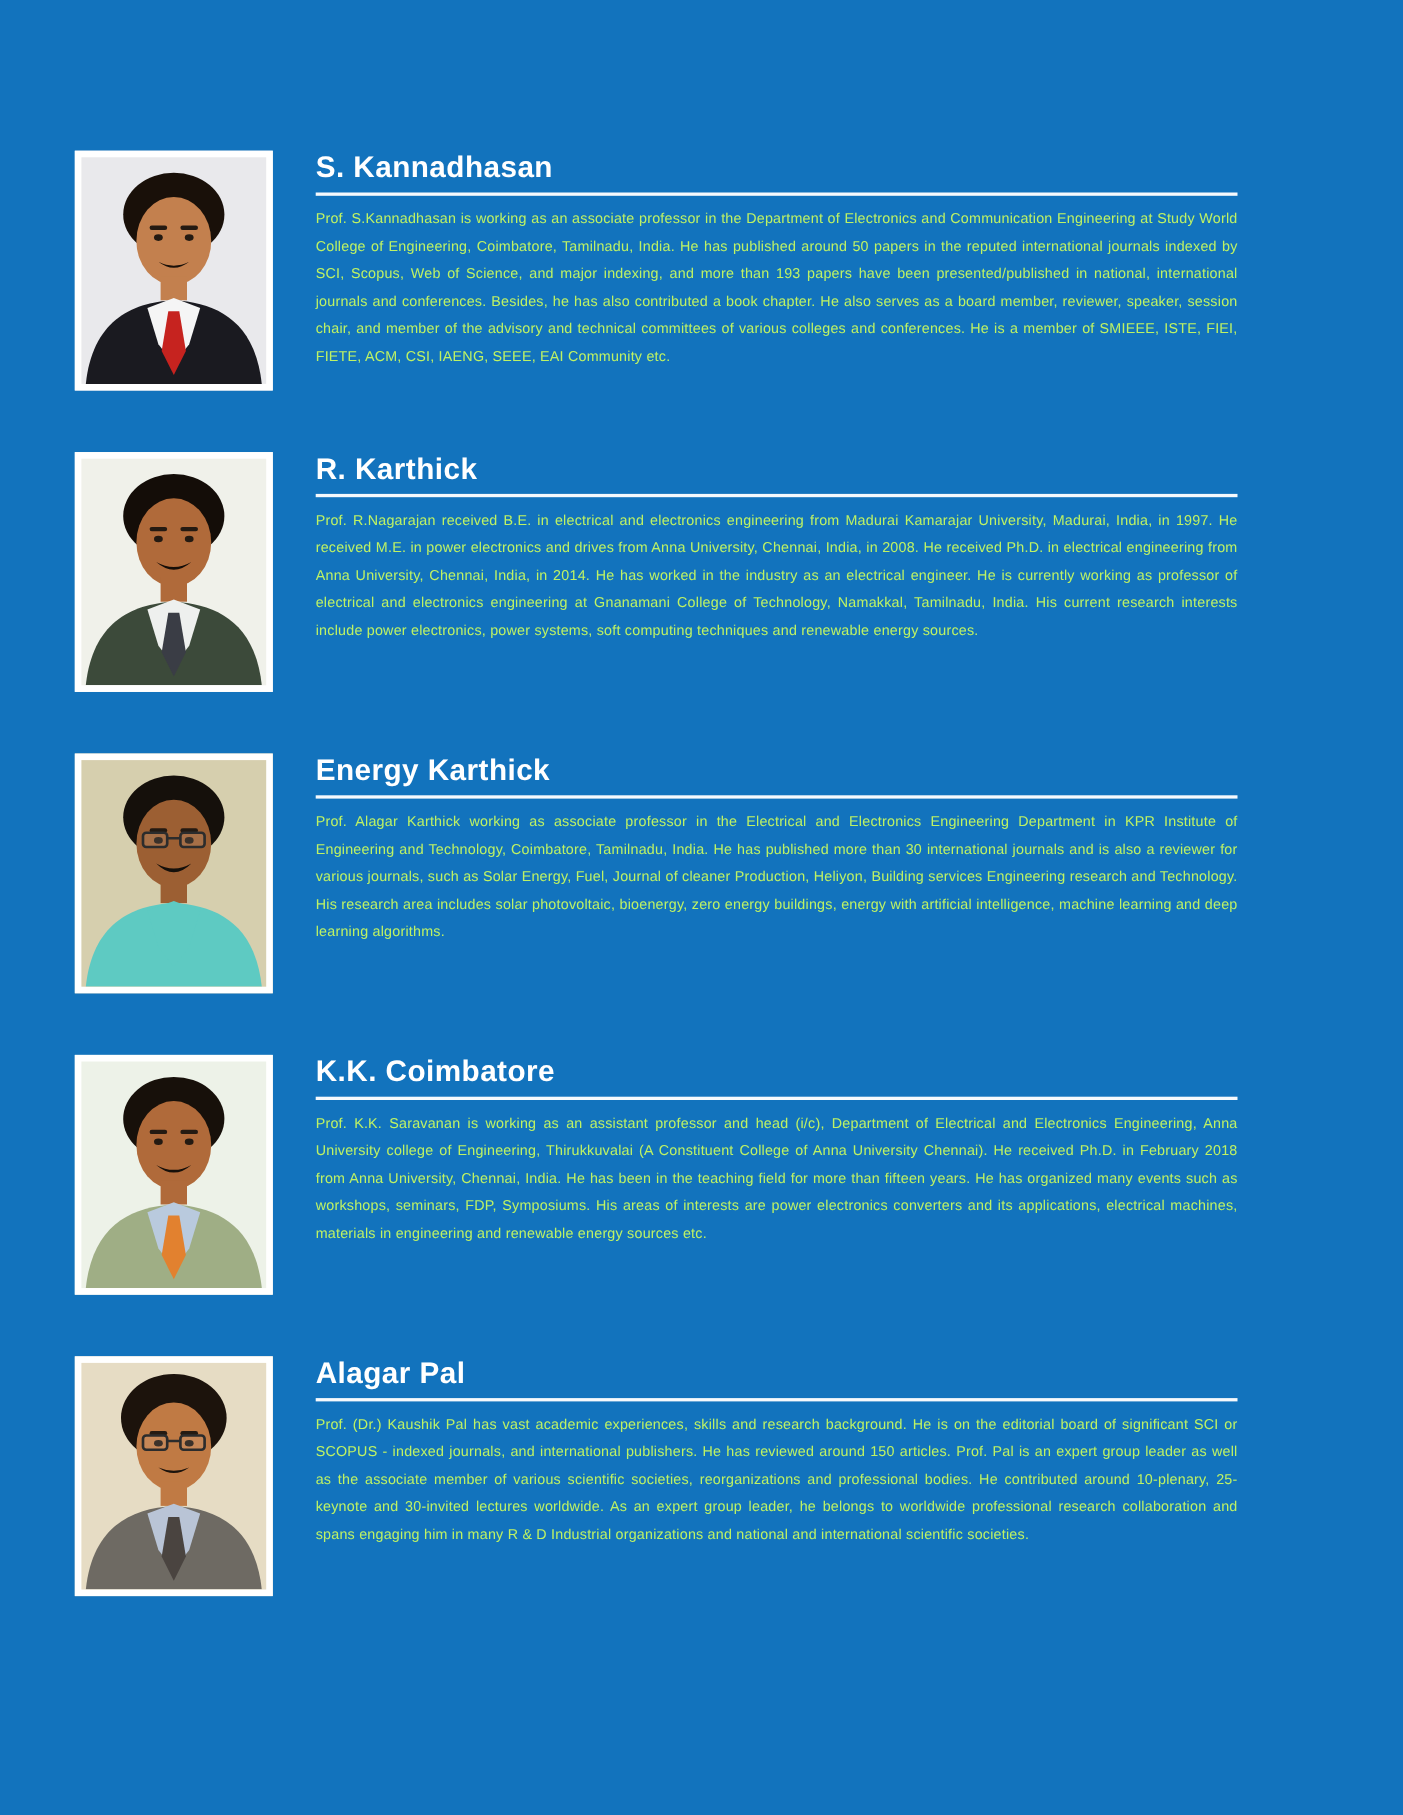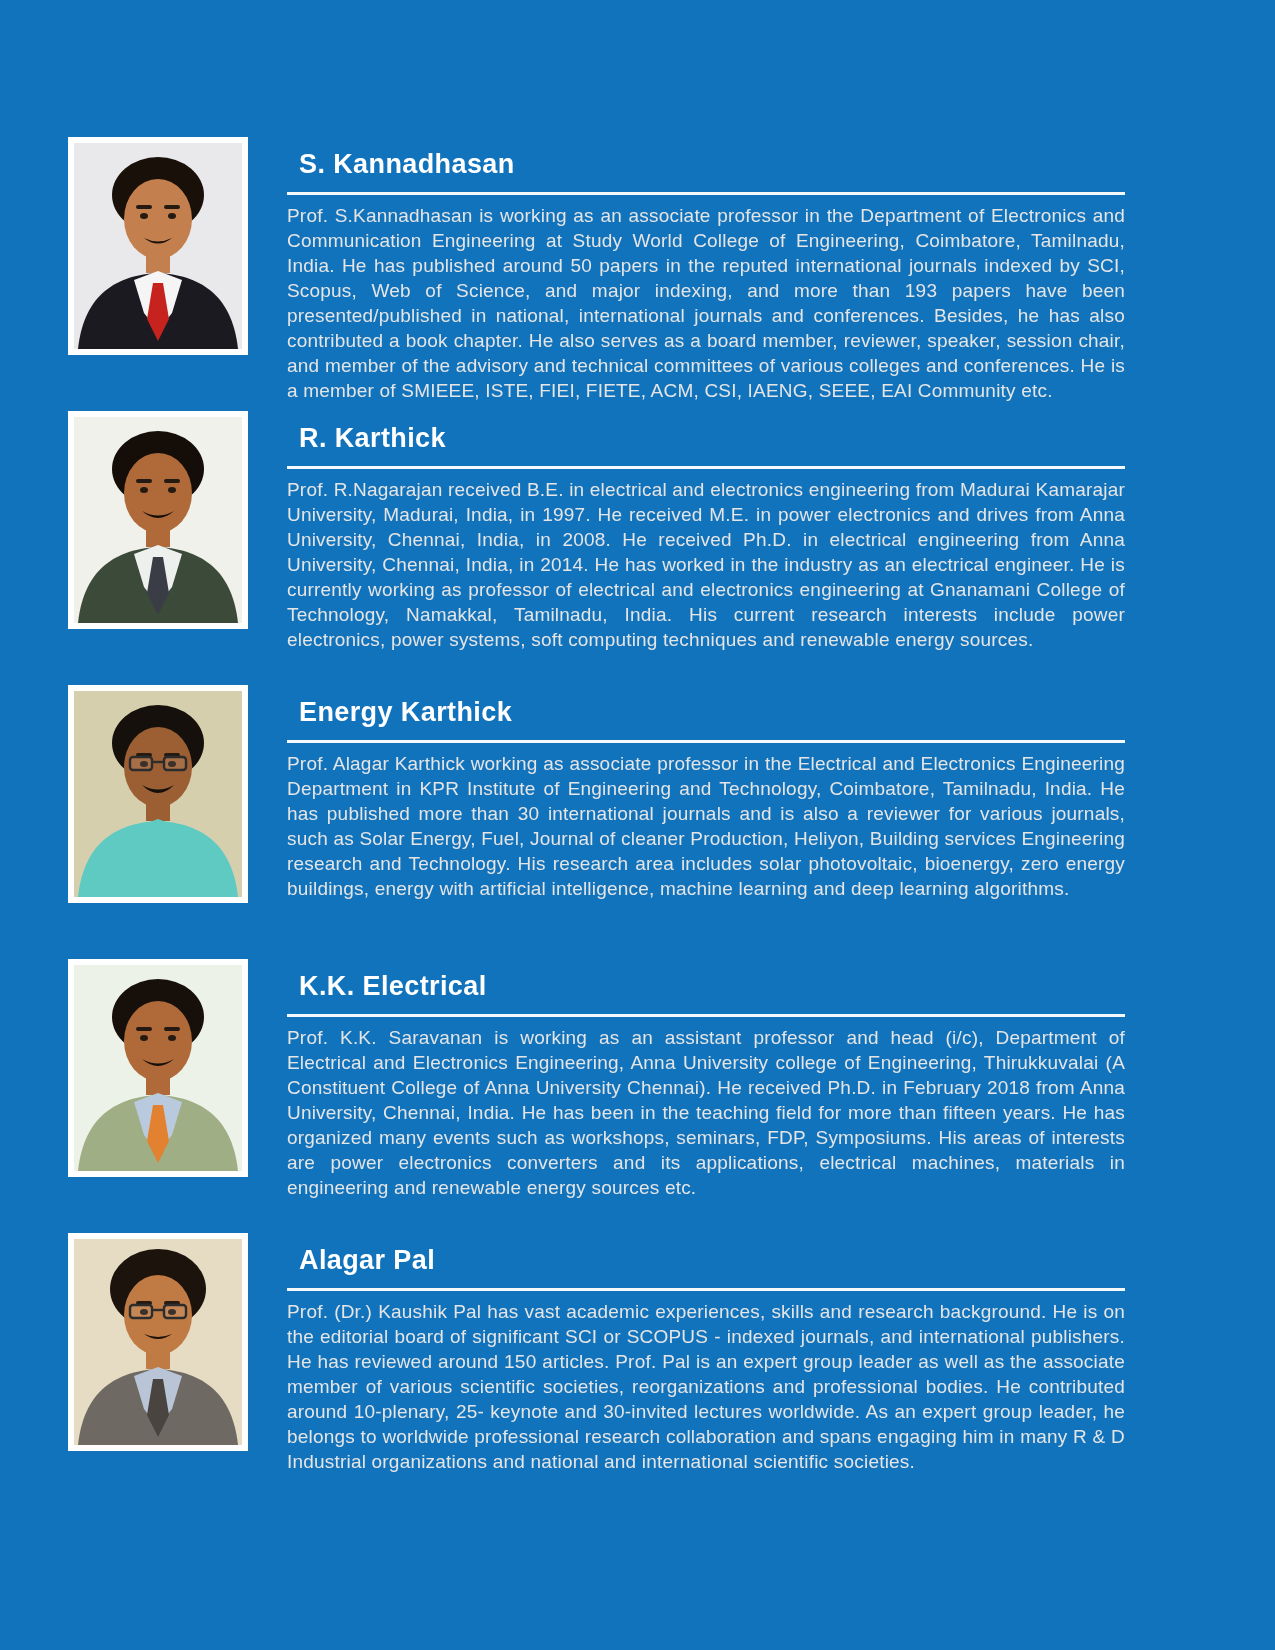--- a/index.html
+++ b/index.html
@@ -15,32 +15,32 @@
     width:180px; height:218px;
     border:6px solid #ffffff;
     box-sizing:border-box;
     flex:none;
     background:var(--p-bg,#e9e9ec);
     overflow:hidden;
   }
   .photo svg { display:block; width:100%; height:100%; }
   .text-col { width:838px; }
   h2.name {
-    margin:12px;
+    margin:0;
     font-size:27px;
     font-weight:bold;
     color:#ffffff;
     letter-spacing:0.4px;
     line-height:1.15;
   }
   .rule { height:3px; background:rgba(255,255,255,0.96); margin-top:7px; }
   p.bio {
     margin:8px 0 0 0;
-    color:#e5e5e5;
-    font-size:19px;
+    color:#bef264;
+    font-size:13px;
     line-height:25px;
     text-align:justify;
     text-align-last:left;
     letter-spacing:0.2px;
   }
   
   .p-hair   { fill:var(--p-hair,#1a120c); }
   .p-skin   { fill:var(--p-skin,#c3804e); }
   .p-jacket { fill:var(--p-jacket,#1a1a20); }
   .p-shirt  { fill:var(--p-shirt,#f5f5f5); }
@@ -152,21 +152,21 @@
         <path class="p-shirt" d="M60,137 L84,128 L108,137 L98,170 L84,188 L70,170 Z"></path>
         <path class="p-tie" d="M79,140 L89,140 L95,176 L84,198 L73,176 Z"></path>
         <g class="p-glasses" style="display: none;">
             <rect x="56" y="66" width="22" height="13" rx="3"></rect>
             <rect x="90" y="66" width="22" height="13" rx="3"></rect>
             <line x1="78" y1="71" x2="90" y2="71"></line>
           </g>
       </svg>
     </div>
     <div class="text-col">
-      <h2 class="name">K.K. Electrical</h2>
+      <h2 class="name">K.K. Coimbatore</h2>
       <div class="rule"></div>
       <p class="bio">Prof. K.K. Saravanan is working as an assistant professor and head (i/c), Department of Electrical and Electronics Engineering, Anna University college of Engineering, Thirukkuvalai (A Constituent College of Anna University Chennai). He received Ph.D. in February 2018 from Anna University, Chennai, India. He has been in the teaching field for more than fifteen years. He has organized many events such as workshops, seminars, FDP, Symposiums. His areas of interests are power electronics converters and its applications, electrical machines, materials in engineering and renewable energy sources etc.</p>
     </div>
   </section>
 
   <section class="profile">
     <div class="photo" style="--p-bg: #e6dcc4; --p-hair: #1c130c; --p-skin: #c07a44; --p-jacket: #6e6a63; --p-shirt: #b9c4d6; --p-tie: #4a4440;">
       <svg viewBox="0 0 168 206" aria-hidden="true">
         <ellipse class="p-hair" cx="84" cy="50" rx="48" ry="40"></ellipse>
         <ellipse class="p-skin" cx="84" cy="76" rx="34" ry="40"></ellipse>

